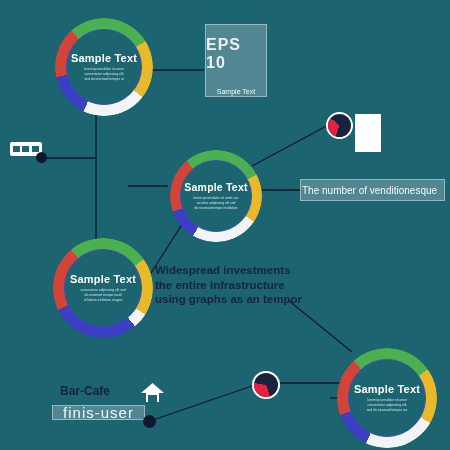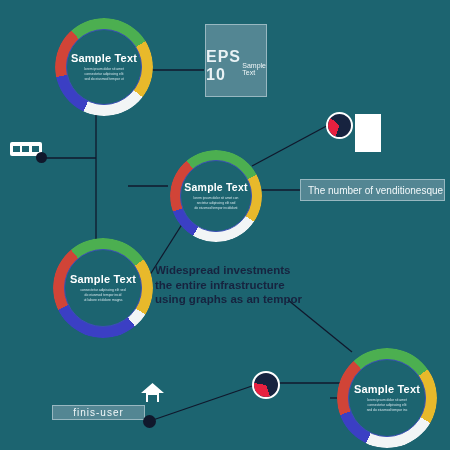--- a/index.html
+++ b/index.html
@@ -39,21 +39,21 @@
   }
 
   
   .panel{
     position:absolute;
     background:rgba(150,175,190,0.45);
     border:1px solid rgba(210,225,232,0.55);
     box-sizing:border-box;
   }
   .panel.eps{
-    display:flex;flex-direction:row;align-items:center;
+    display:flex;flex-direction:column;align-items:center;
   }
   .eps-title{
     color:#e9f2f5;font-weight:bold;letter-spacing:1px;
   }
   .eps-sub{color:#eef5f7;}
   .bar-label{
     display:flex;align-items:center;
     color:#f2f8fa;white-space:nowrap;
   }
 
@@ -204,21 +204,21 @@
     <div class="inner" style="left:10px;top:10px;width:72px;height:72px;">
       <div class="title" style="font-size:10.5px;">Sample Text</div>
       <div class="subs">
         <div style="font-size:3.3px;">lorem ipsum dolor sit amet con</div>
         <div style="font-size:3.3px;">sectetur adipiscing elit sed</div>
         <div style="font-size:3.3px;">do eiusmod tempor incididunt</div>
       </div>
     </div>
   </div>
 
-  <div class="panel bar-label" style="left:300px;top:179px;width:145px;height:22px;padding-left:7px;font-size:10px;">
+  <div class="panel bar-label" style="left:300px;top:179px;width:145px;height:22px;padding-left:1px;font-size:10px;">
     <span>The number of venditionesque</span>
   </div>
 
   <div class="donut" style="left:53px;top:238px;width:100px;height:100px;">
     <div class="ring" style="background:conic-gradient(
            from 0deg,
            #4caf50 0deg 55deg,
            #e8b92b 55deg 122deg,
            #f2f5f6 122deg 140deg,
            #3b3fc4 140deg 244deg,
@@ -233,22 +233,23 @@
         <div style="font-size:3.4px;">do eiusmod tempor incid</div>
         <div style="font-size:3.4px;">ut labore et dolore magna</div>
       </div>
     </div>
   </div>
 
   <div class="headline" style="left:155px;top:263px;width:150px;font-size:11.5px;">Widespread investments
 the entire infrastructure
 using graphs as an tempor</div>
 
-
-  <div class="panel bar-label" style="left:52px;top:405px;width:93px;height:15px;justify-content:center;font-size:10px;letter-spacing:1px;text-align:center;">
+  <div class="headline" style="left:60px;top:384px;width:90px;font-size:12px;">Bar-Cafe</div>
+
+  <div class="panel bar-label" style="left:52px;top:405px;width:93px;height:15px;justify-content:center;font-size:15px;letter-spacing:1px;text-align:center;">
     <span>finis-user</span>
   </div>
 
   <svg class="home" style="left:140px;top:382px;" width="25" height="22" viewBox="0 0 25 22">
     <path d="M12.5 1 L24 11 L19 11 L19 20 L6 20 L6 11 L1 11 Z" fill="#ffffff"></path>
     <rect x="8" y="13" width="9" height="7" fill="#1c6470"></rect>
   </svg>
 
   <div class="dot" style="left:143px;top:415px;width:13px;height:13px;"></div>
 

